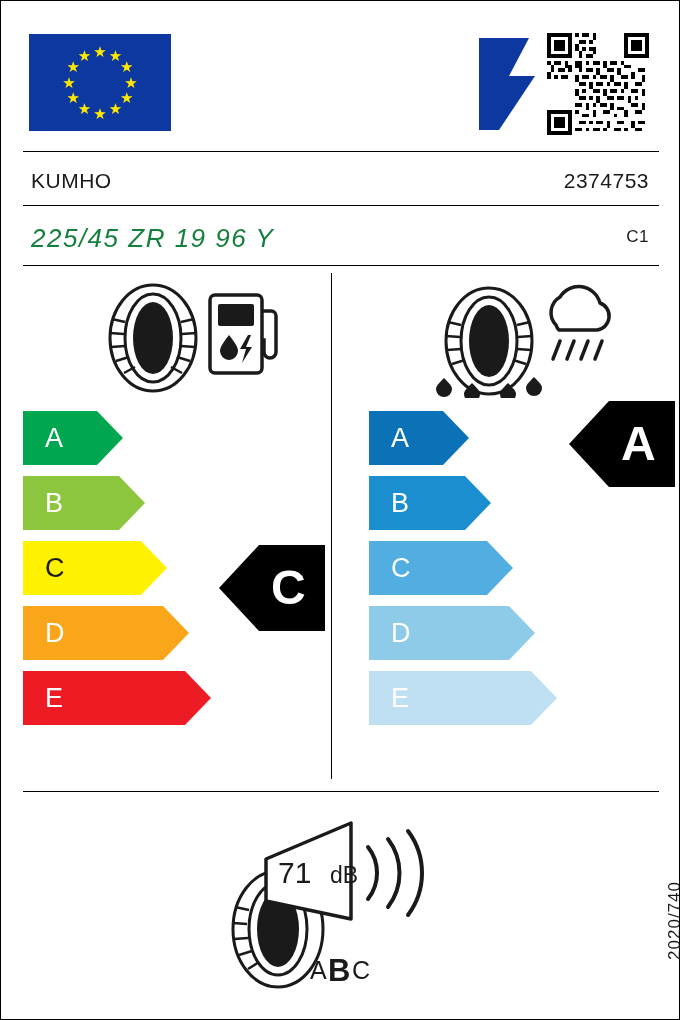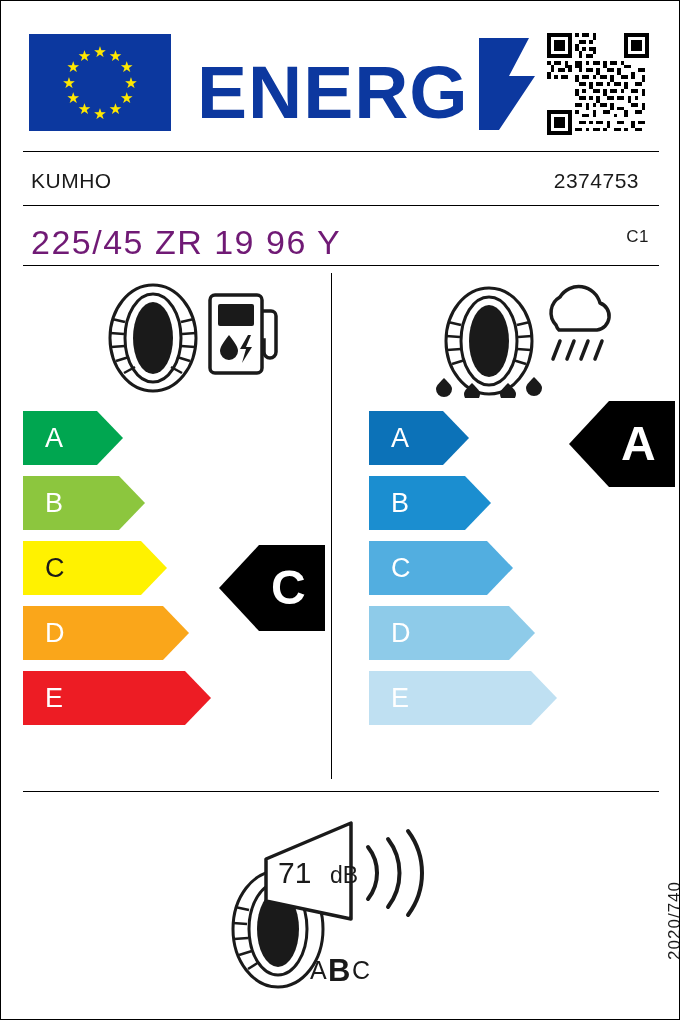--- a/index.html
+++ b/index.html
@@ -79,31 +79,32 @@
   
   .brand {
     position: absolute;
     left: 30px; top: 168px;
     font-size: 21px;
     color: #1a1a1a;
     letter-spacing: 0.5px;
   }
   .code {
     position: absolute;
-    right: 40px; top: 168px;
+    right: 30px; top: 168px;
     font-size: 21px;
     color: #1a1a1a;
     letter-spacing: 0.5px;
   }
   .size {
     position: absolute;
     left: 30px; top: 222px;
-    font-size: 34px;
-    color: #701a75;
+    font-size: 26px;
+    color: #15803d;
     letter-spacing: 1.5px;
+    font-style: italic;
   }
   .class {
     position: absolute;
     right: 30px; top: 226px;
     font-size: 17px;
     color: #1a1a1a;
     letter-spacing: 0.5px;
   }
 
   
@@ -208,21 +209,20 @@
           <div class="star" style="left: 79px; top: 67.3468px;">★</div>
           <div class="star" style="left: 63.5px; top: 71.5px;">★</div>
           <div class="star" style="left: 48px; top: 67.3468px;">★</div>
           <div class="star" style="left: 36.6532px; top: 56px;">★</div>
           <div class="star" style="left: 32.5px; top: 40.5px;">★</div>
           <div class="star" style="left: 36.6532px; top: 25px;">★</div>
           <div class="star" style="left: 48px; top: 13.6532px;">★</div>
         </div>
     </div>
 
-    <div class="energ-word">ENERG</div>
 
     <svg class="bolt" viewBox="0 0 56 92">
       <polygon points="36,0 0,0 0,92 20,92 56,38 30,38 50,0" fill="#0c389f"></polygon>
     </svg>
 
     <svg class="qr" viewBox="0 0 29 29" shape-rendering="crispEdges">
       <rect width="29" height="29" fill="#fff"></rect>
       <g fill="#000">
         <rect x="0" y="0" width="7" height="7"></rect>
           <rect x="1" y="1" width="5" height="5" fill="#fff"></rect>

